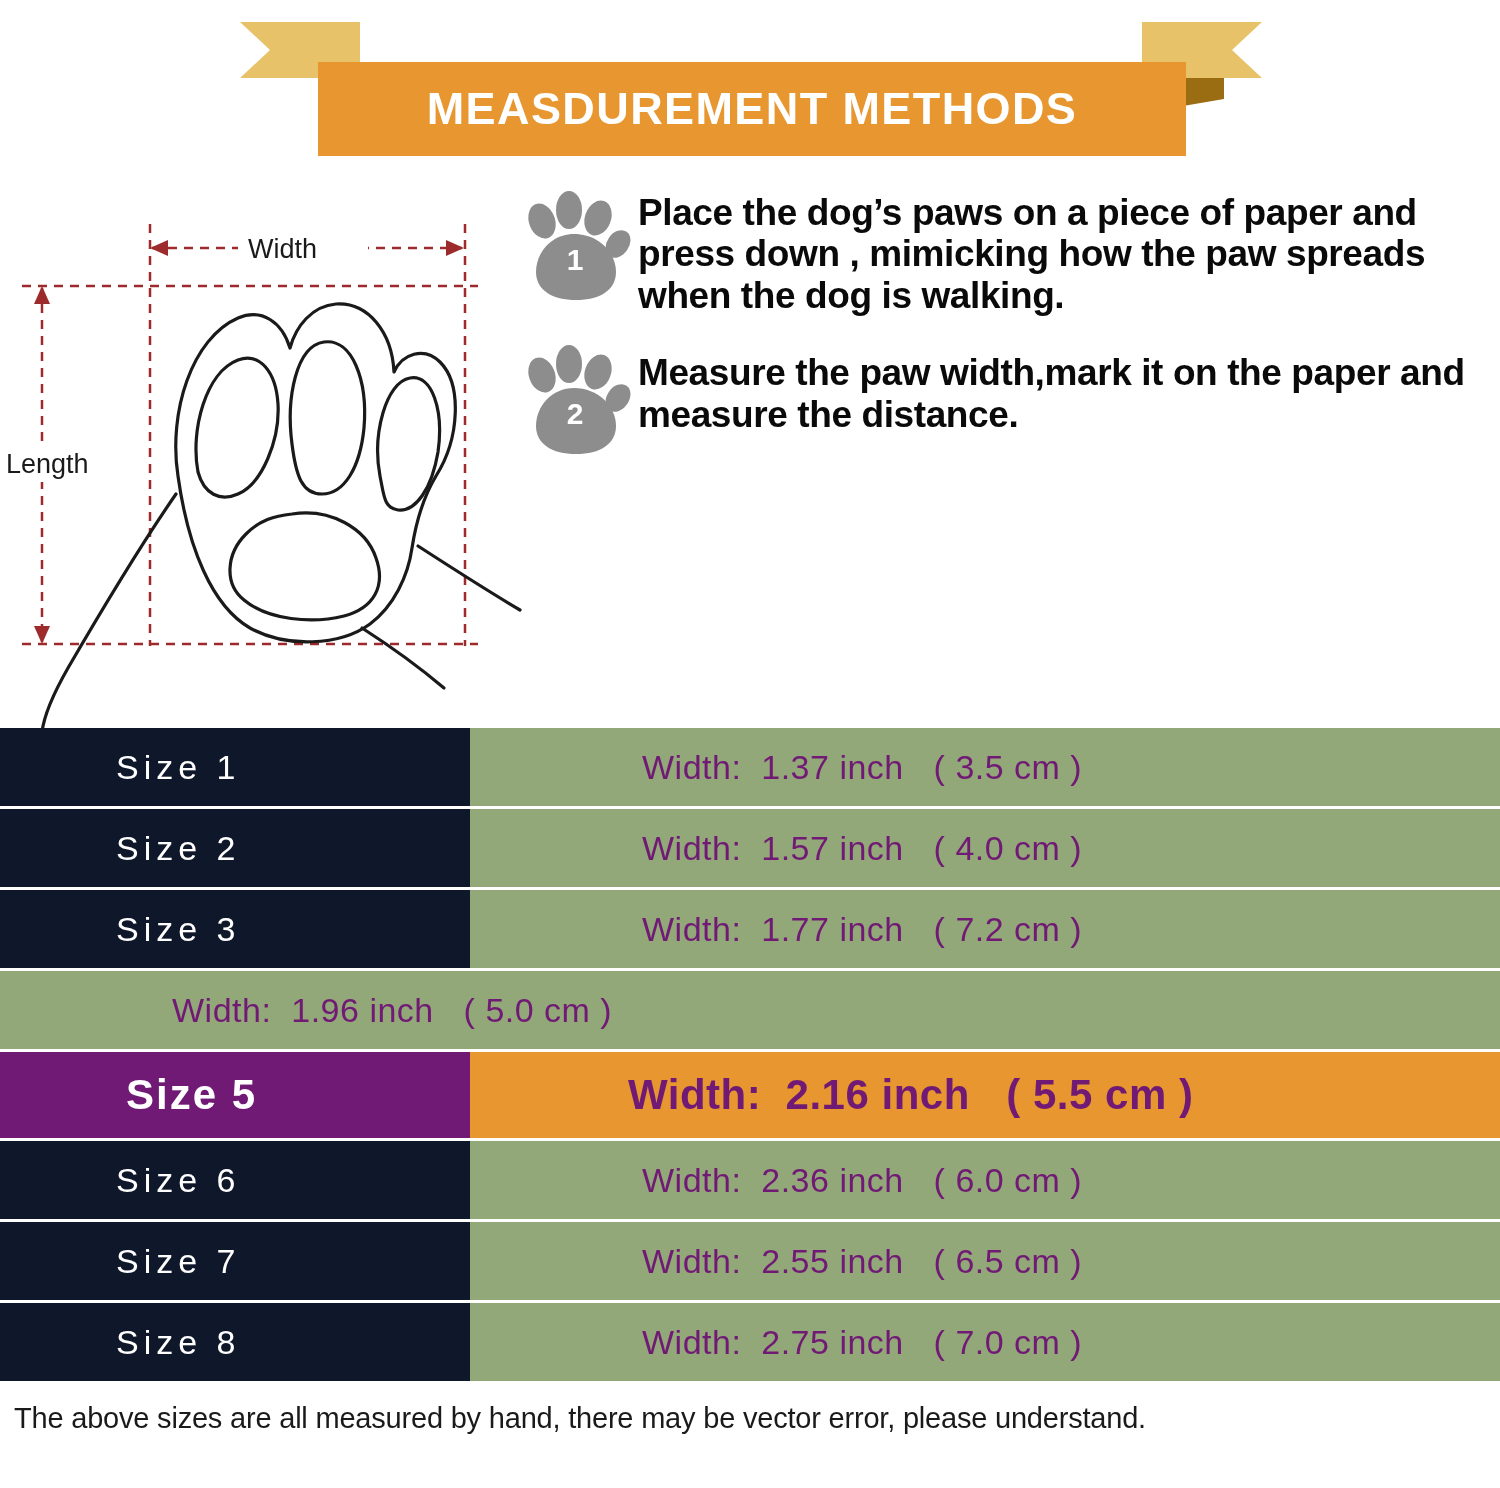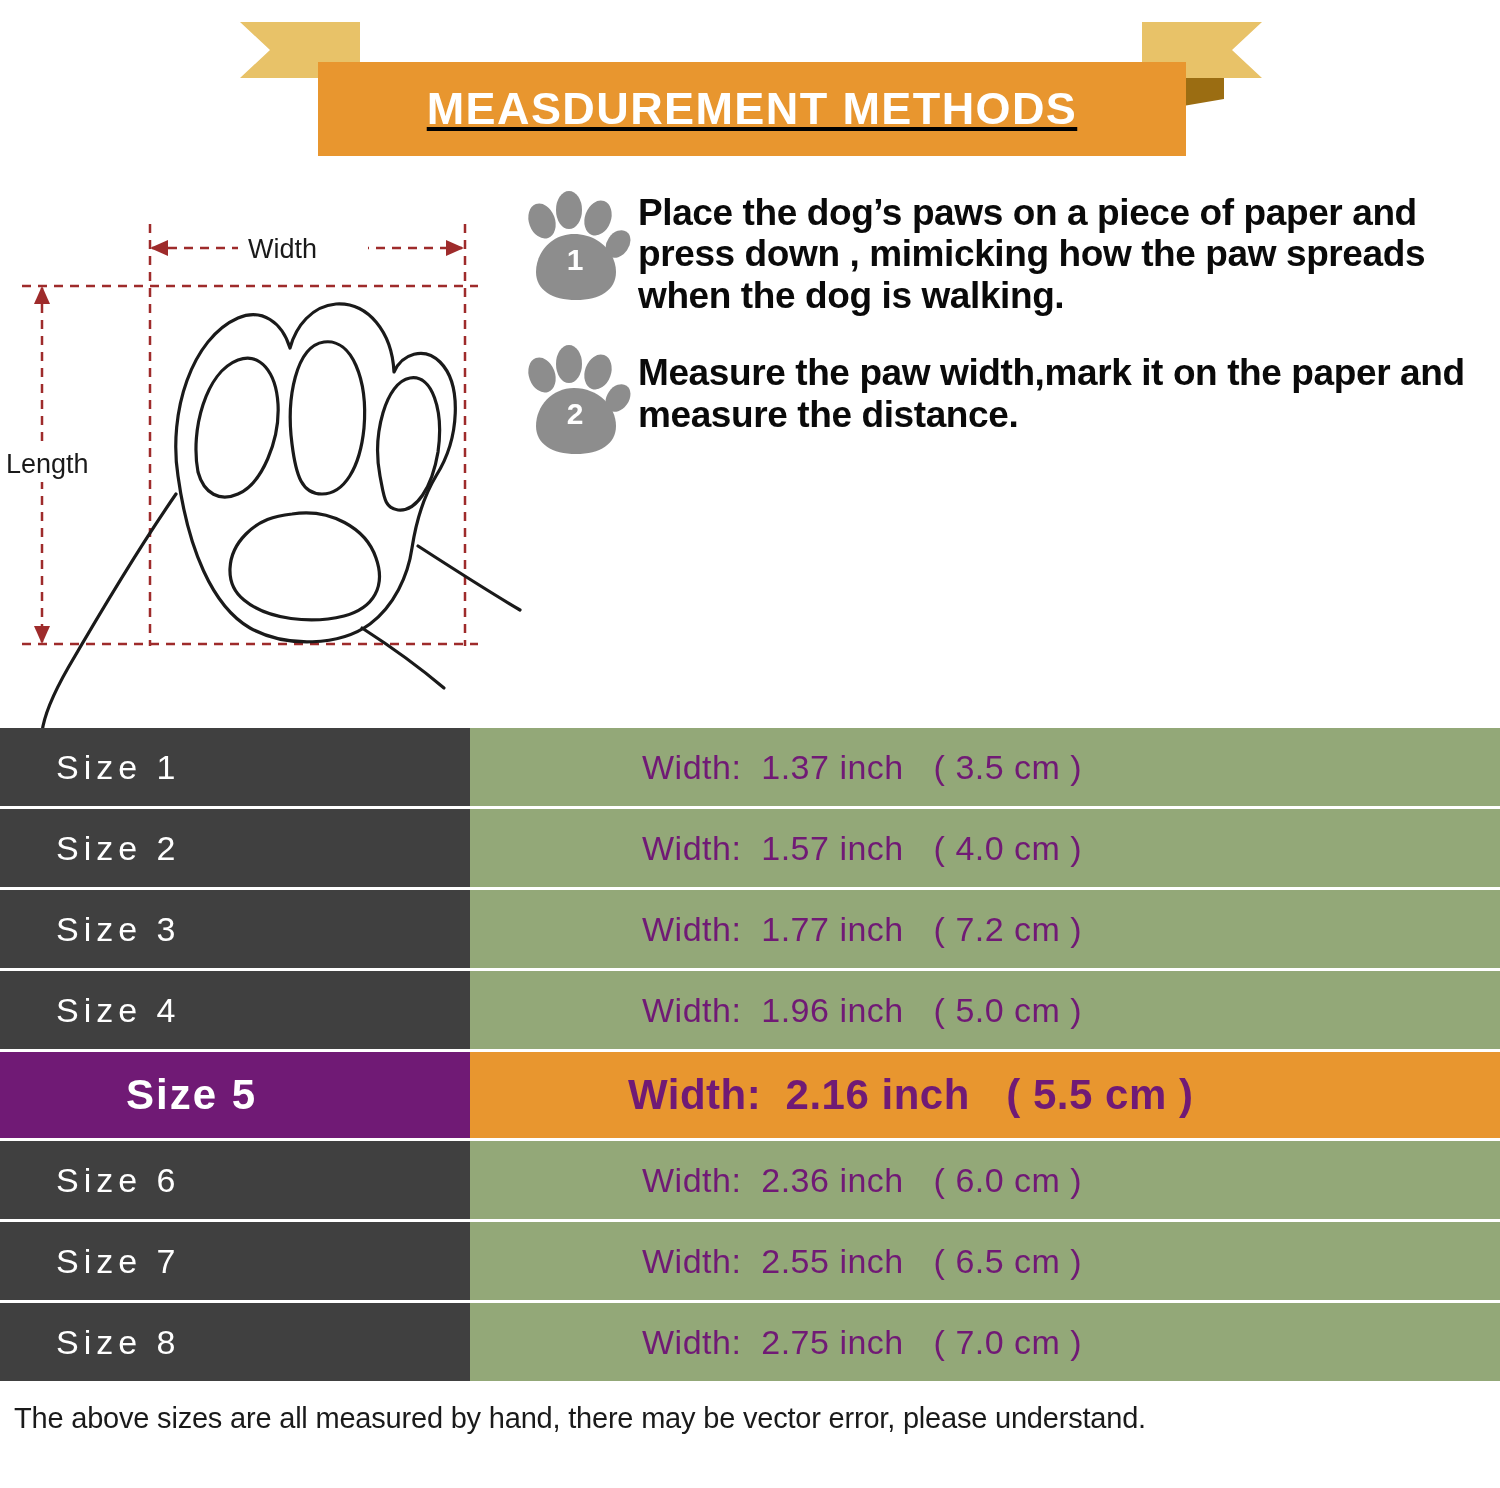--- a/index.html
+++ b/index.html
@@ -53,21 +53,20 @@
   .banner-main {
     position: absolute;
     left: 318px;
     top: 62px;
     width: 868px;
     height: 94px;
     background: #e8962f;
     display: flex;
     align-items: center;
     justify-content: center;
-    text-decoration: underline;
   }
   .banner-title {
     color: #ffffff;
     font-size: 45px;
     font-weight: bold;
     letter-spacing: 1.4px;
     white-space: nowrap;
   }
 
   
@@ -130,25 +129,25 @@
     width: 1500px;
     border-collapse: collapse;
   }
   .row {
     display: flex;
     height: 78px;
     margin-bottom: 3px;
   }
   .cell-size {
     width: 470px;
-    background: #404040;
+    background: #0f172a;
     color: #ffffff;
     display: flex;
     align-items: center;
-    padding-left: 56px;
+    padding-left: 116px;
     box-sizing: border-box;
     font-size: 34px;
     letter-spacing: 5px;
   }
   .cell-width {
     flex: 1;
     background: #93a878;
     color: #701a75;
     display: flex;
     align-items: center;
@@ -319,21 +318,20 @@
     <div class="cell-width">
       <span class="w-label">Width:</span>
       <span>&nbsp;&nbsp;</span>
       <span>1.77 inch</span>
       <span>&nbsp;&nbsp;&nbsp;</span>
       <span>( 7.2 cm )</span>
     </div>
   </div>
 
   <div class="row">
-    <div class="cell-size">Size 4</div>
     <div class="cell-width">
       <span class="w-label">Width:</span>
       <span>&nbsp;&nbsp;</span>
       <span>1.96 inch</span>
       <span>&nbsp;&nbsp;&nbsp;</span>
       <span>( 5.0 cm )</span>
     </div>
   </div>
 
   <div class="row highlight">

